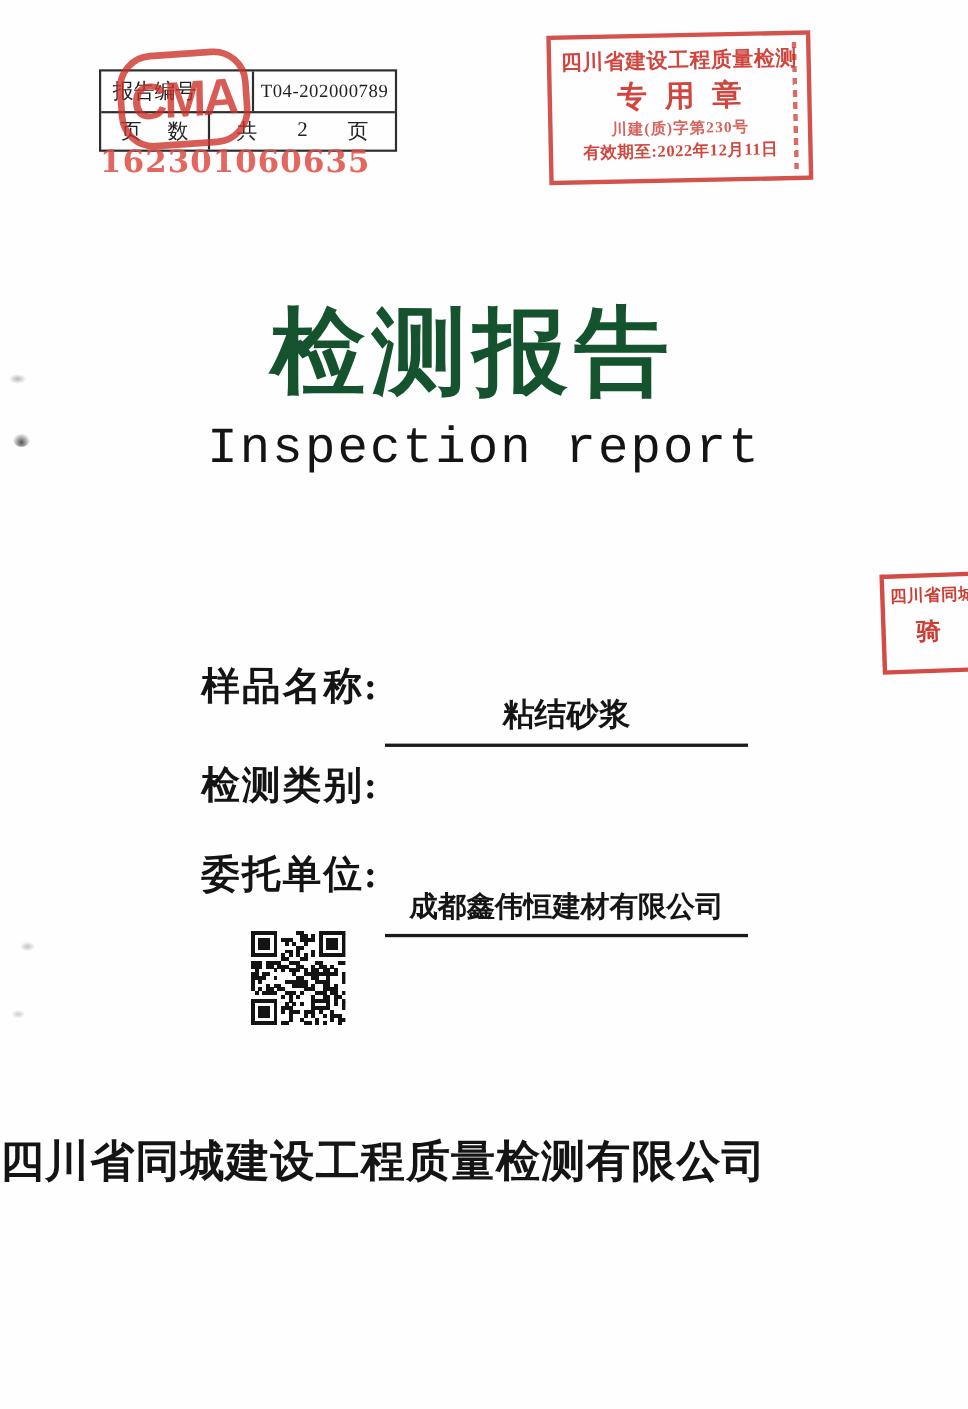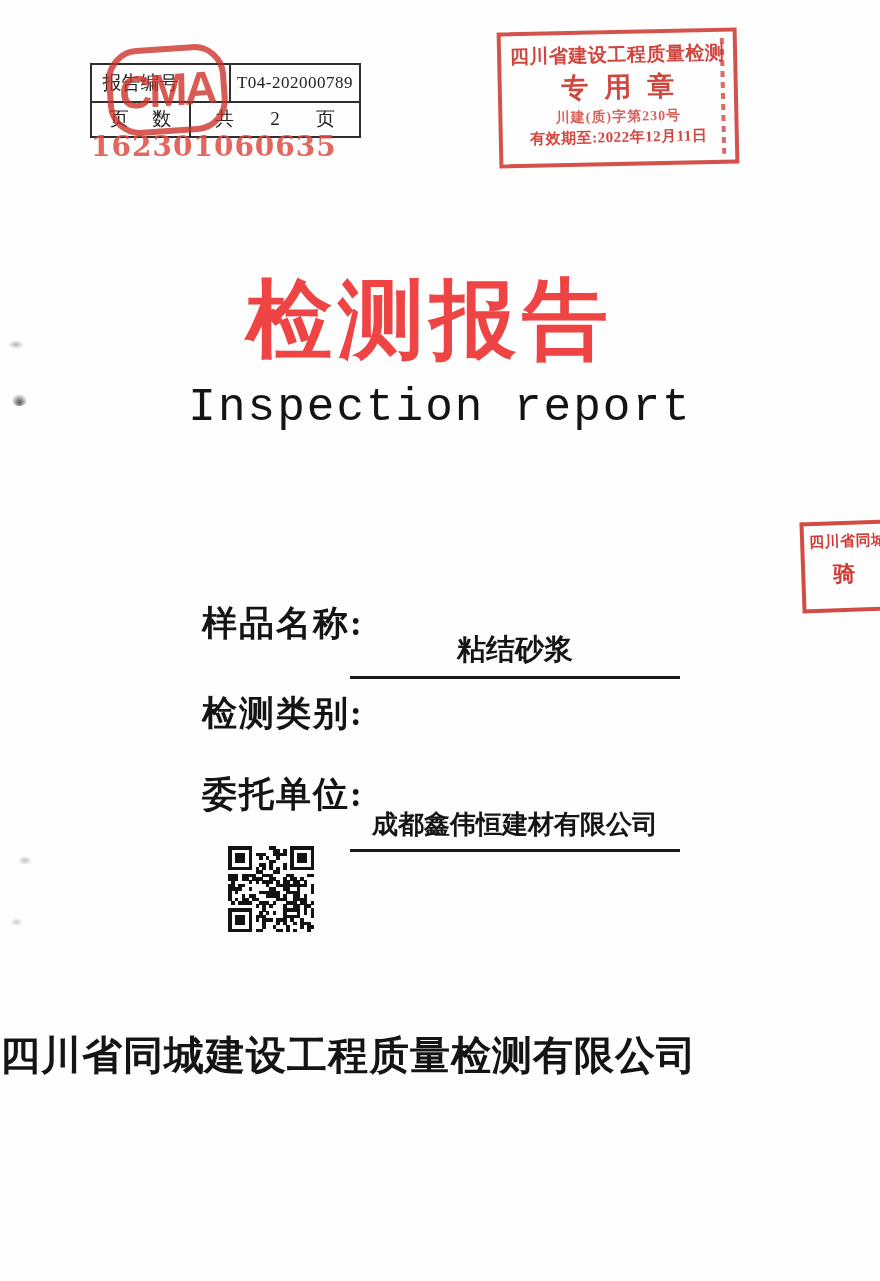--- a/index.html
+++ b/index.html
@@ -64,31 +64,31 @@
     border:4px solid rgba(202,44,36,.85);border-right:none;box-sizing:border-box;
     transform:rotate(-2deg);color:rgba(202,44,36,.92);font-weight:700;
   }
   .ride .r1{font-size:15px;margin:7px 0 0 5px;letter-spacing:.5px;white-space:nowrap;}
   .ride .r2{font-size:22px;margin:8px 0 0 28px;}
 
   
   .title-zh{
     position:absolute;left:0;right:20px;top:262px;text-align:center;
     font-family:"Liberation Sans",sans-serif;font-weight:900;font-size:86px;
-    letter-spacing:6px;color:#ef4444;
+    letter-spacing:6px;color:#14532d;
   }
   .title-en{
     position:absolute;left:0;right:0;top:382px;text-align:center;
     font-family:"Liberation Mono",monospace;font-size:46px;letter-spacing:2px;color:#141414;
   }
 
   
   .flabel{
     position:absolute;left:183px;font-size:35px;letter-spacing:2px;
-    color:#141414;font-weight:600;white-space:nowrap;margin-left:19px;
+    color:#141414;font-weight:600;white-space:nowrap;
   }
   .fval{
     position:absolute;left:350px;width:330px;text-align:center;
     border-bottom:3px solid #1a1a1a;box-sizing:border-box;
     color:#151515;font-weight:600;white-space:nowrap;margin-top:26px;
   }
   .lab1{top:600px;} .lab2{top:690px;} .lab3{top:771px;}
   .val1{top:604px;font-size:29px;padding-bottom:6px;}
   .val2{top:694px;font-size:29px;padding-bottom:6px;}
   .val3{top:781px;font-size:26px;font-weight:700;padding-bottom:7px;}

